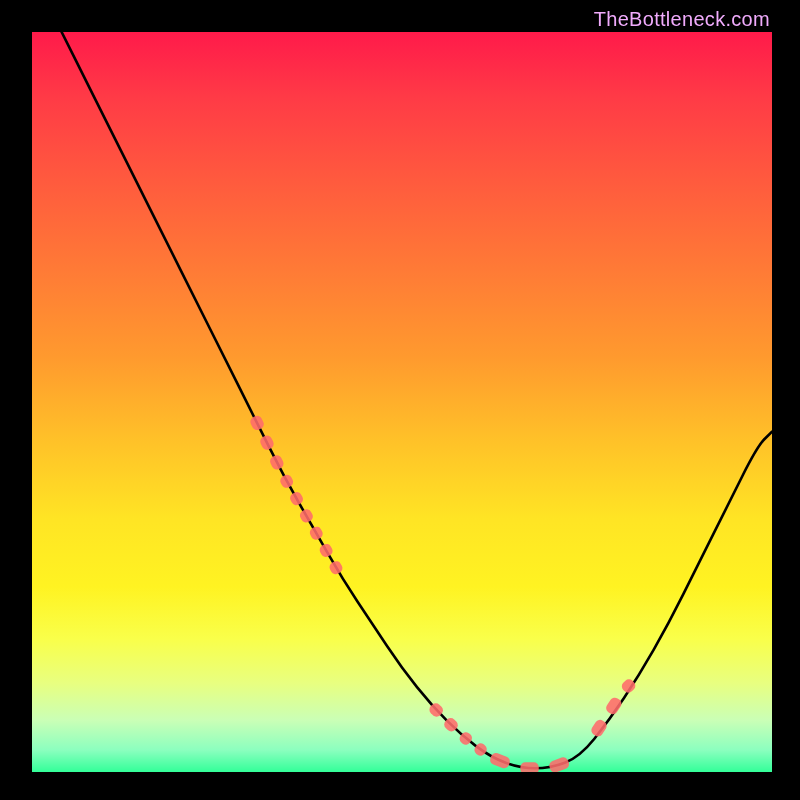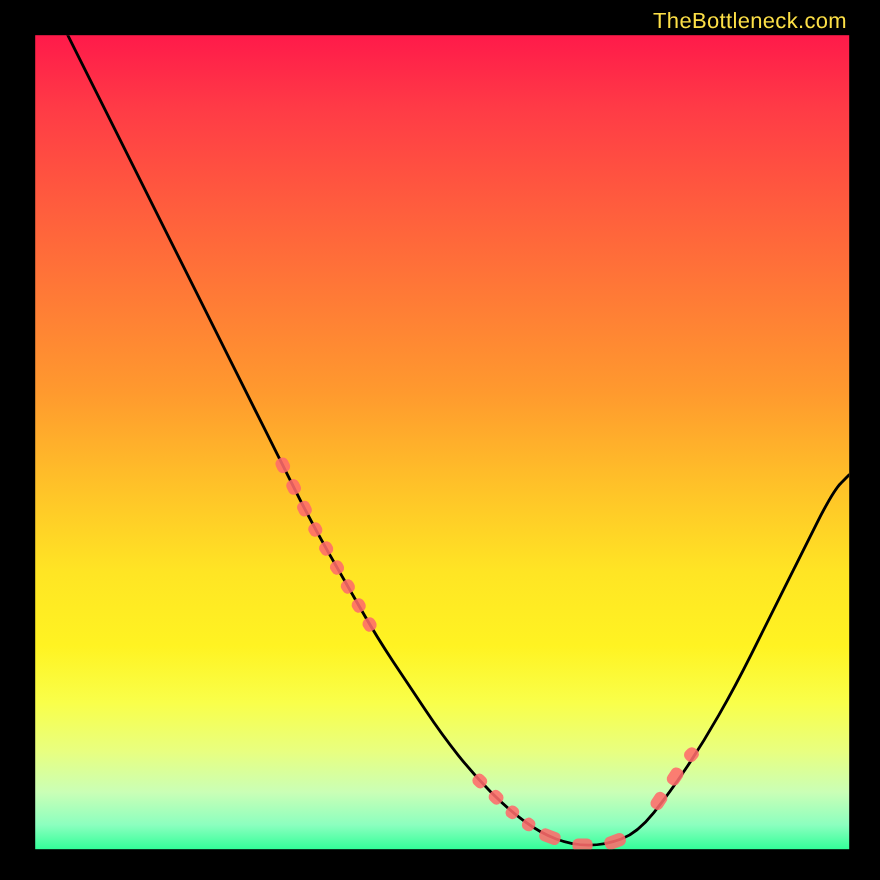--- a/index.html
+++ b/index.html
@@ -43,21 +43,21 @@
     position: absolute;
     left: 0;
     top: 0;
     width: 740px;
     height: 740px;
   }
   .watermark {
     position: absolute;
     top: 8px;
     right: 30px;
-    color: #fde047;
+    color: #f0abfc;
     font-size: 20px;
     font-weight: 500;
     letter-spacing: 0.3px;
   }
 </style>
 </head>
 <body>
 
 <div class="stage">
 

